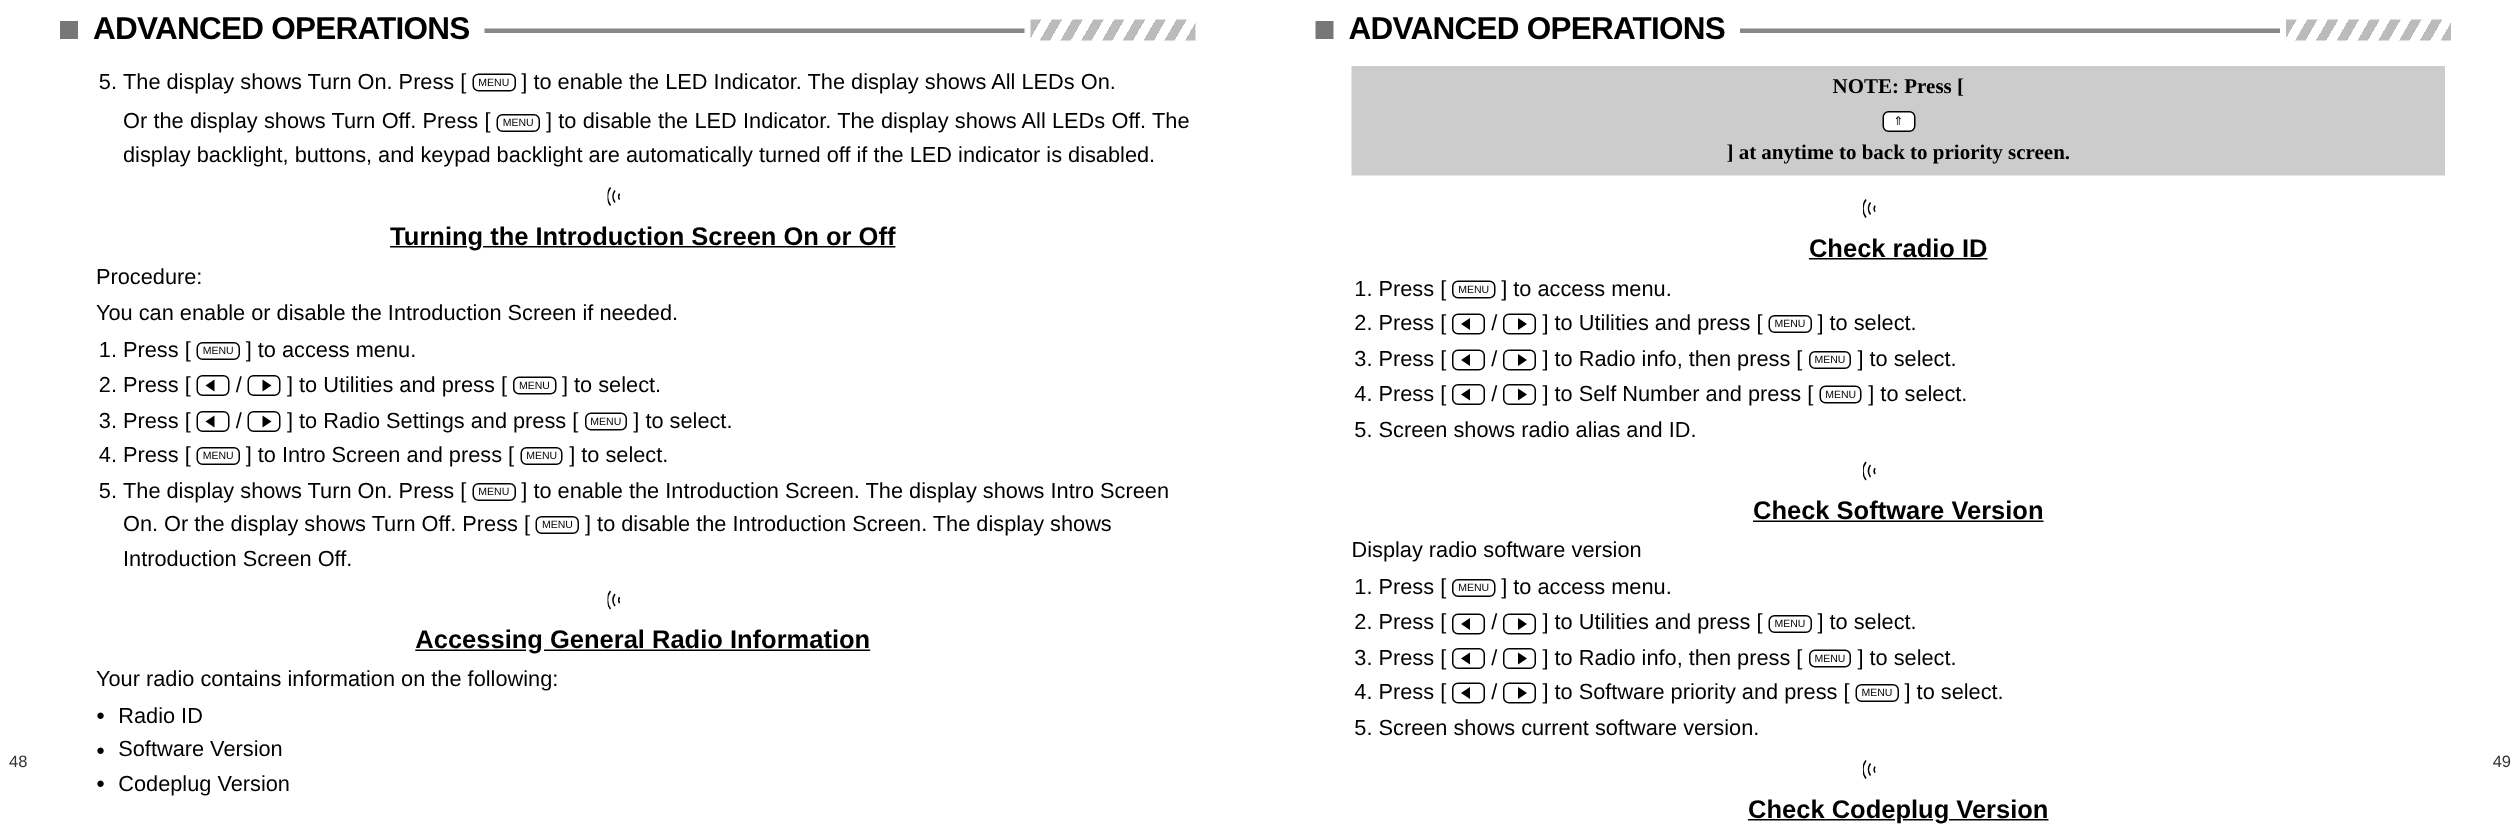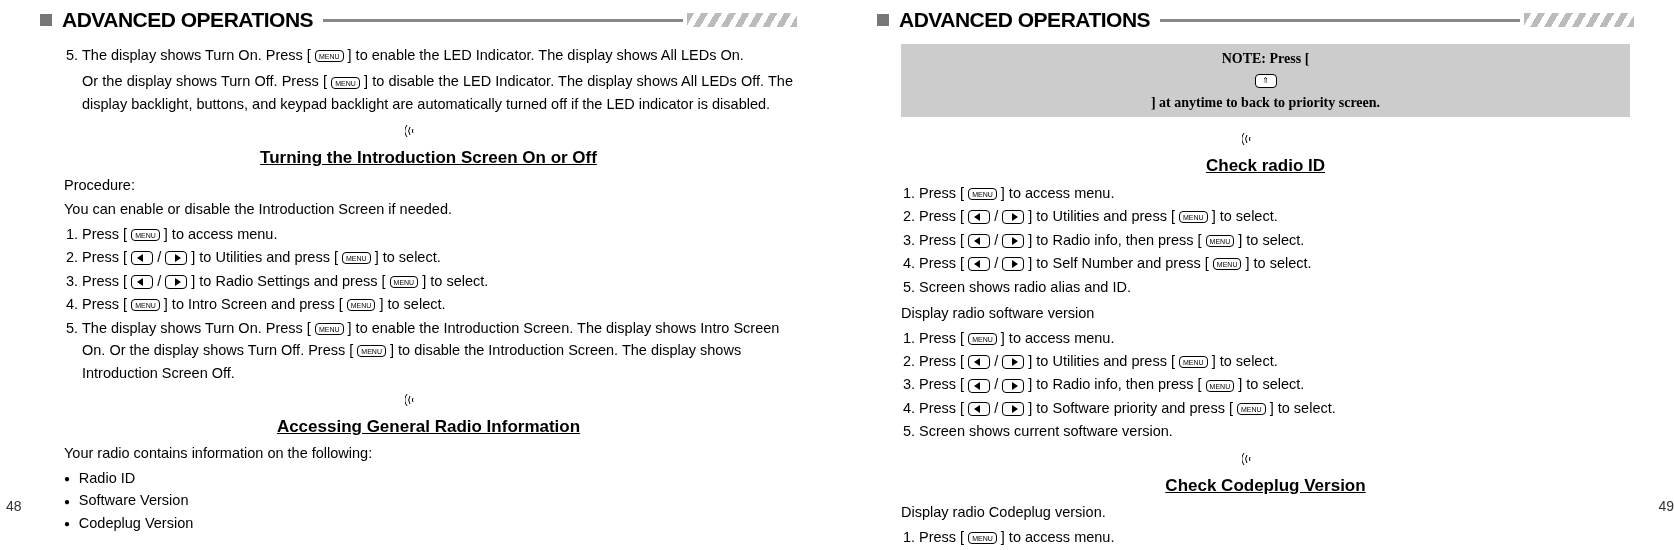--- a/index.html
+++ b/index.html
@@ -152,21 +152,21 @@
     font-size: 8px;
     line-height: 11px;
   }
   .para {
     margin: 2px 0;
     text-align: justify;
   }
   .pagenum {
     position: absolute;
     bottom: 4px;
-    font-size: 14px;
+    font-size: 11px;
     color: #333;
   }
   .page-left .pagenum { left: 6px; }
   .page-right .pagenum { right: 0; }
 </style>
 </head>
 <body>
 
 <div class="page page-left">
   <div class="section-header">
@@ -309,20 +309,28 @@
         <span>Press [</span>
         <span class="key-arrow left"></span> /
         <span class="key-arrow right"></span>
         <span>] to Self Number and press [</span>
         <span class="key">MENU</span>
         <span>] to select.</span>
       </li>
       <li><span>Screen shows radio alias and ID.</span></li>
     </ol>
 
+    <div class="sub-heading">
+      <svg class="radio-icon" width="20" height="16" viewBox="0 0 20 16">
+          <path d="M2 2 A10 10 0 0 0 2 14" fill="none" stroke="#000" stroke-width="1"></path>
+          <path d="M5 4 A7 7 0 0 0 5 12" fill="none" stroke="#000" stroke-width="1"></path>
+          <path d="M8 6 A4 4 0 0 0 8 10" fill="none" stroke="#000" stroke-width="1"></path>
+        </svg>
+      <span>Check Software Version</span>
+    </div>
     <div class="para">Display radio software version</div>
     <ol class="steps">
       <li>
         <span>Press [</span>
         <span class="key">MENU</span>
         <span>] to access menu.</span>
       </li>
       <li>
         <span>Press [</span>
         <span class="key-arrow left"></span> /

